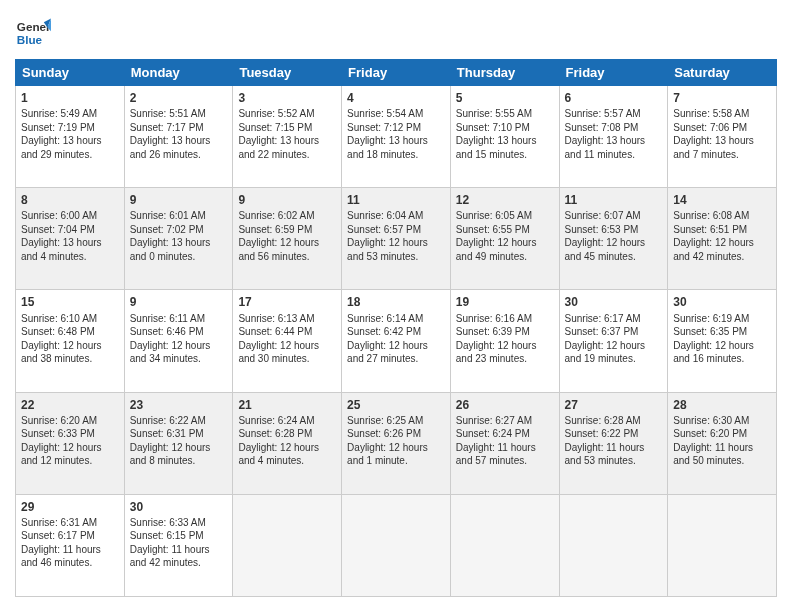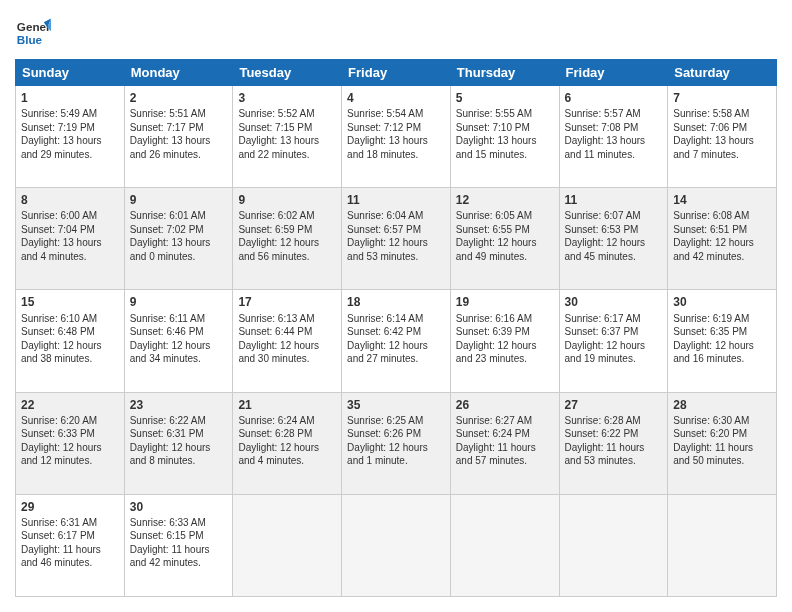--- a/index.html
+++ b/index.html
@@ -213,21 +213,21 @@
         </td>
         <td class="row-shade">
           <span class="day-num">23</span>
           Sunrise: 6:22 AM<br>Sunset: 6:31 PM<br>Daylight: 12 hours and 8 minutes.
         </td>
         <td class="row-shade">
           <span class="day-num">21</span>
           Sunrise: 6:24 AM<br>Sunset: 6:28 PM<br>Daylight: 12 hours and 4 minutes.
         </td>
         <td class="row-shade">
-          <span class="day-num">35</span>
+          <span class="day-num">25</span>
           Sunrise: 6:25 AM<br>Sunset: 6:26 PM<br>Daylight: 12 hours and 1 minute.
         </td>
         <td class="row-shade">
           <span class="day-num">26</span>
           Sunrise: 6:27 AM<br>Sunset: 6:24 PM<br>Daylight: 11 hours and 57 minutes.
         </td>
         <td class="row-shade">
           <span class="day-num">27</span>
           Sunrise: 6:28 AM<br>Sunset: 6:22 PM<br>Daylight: 11 hours and 53 minutes.
         </td>

